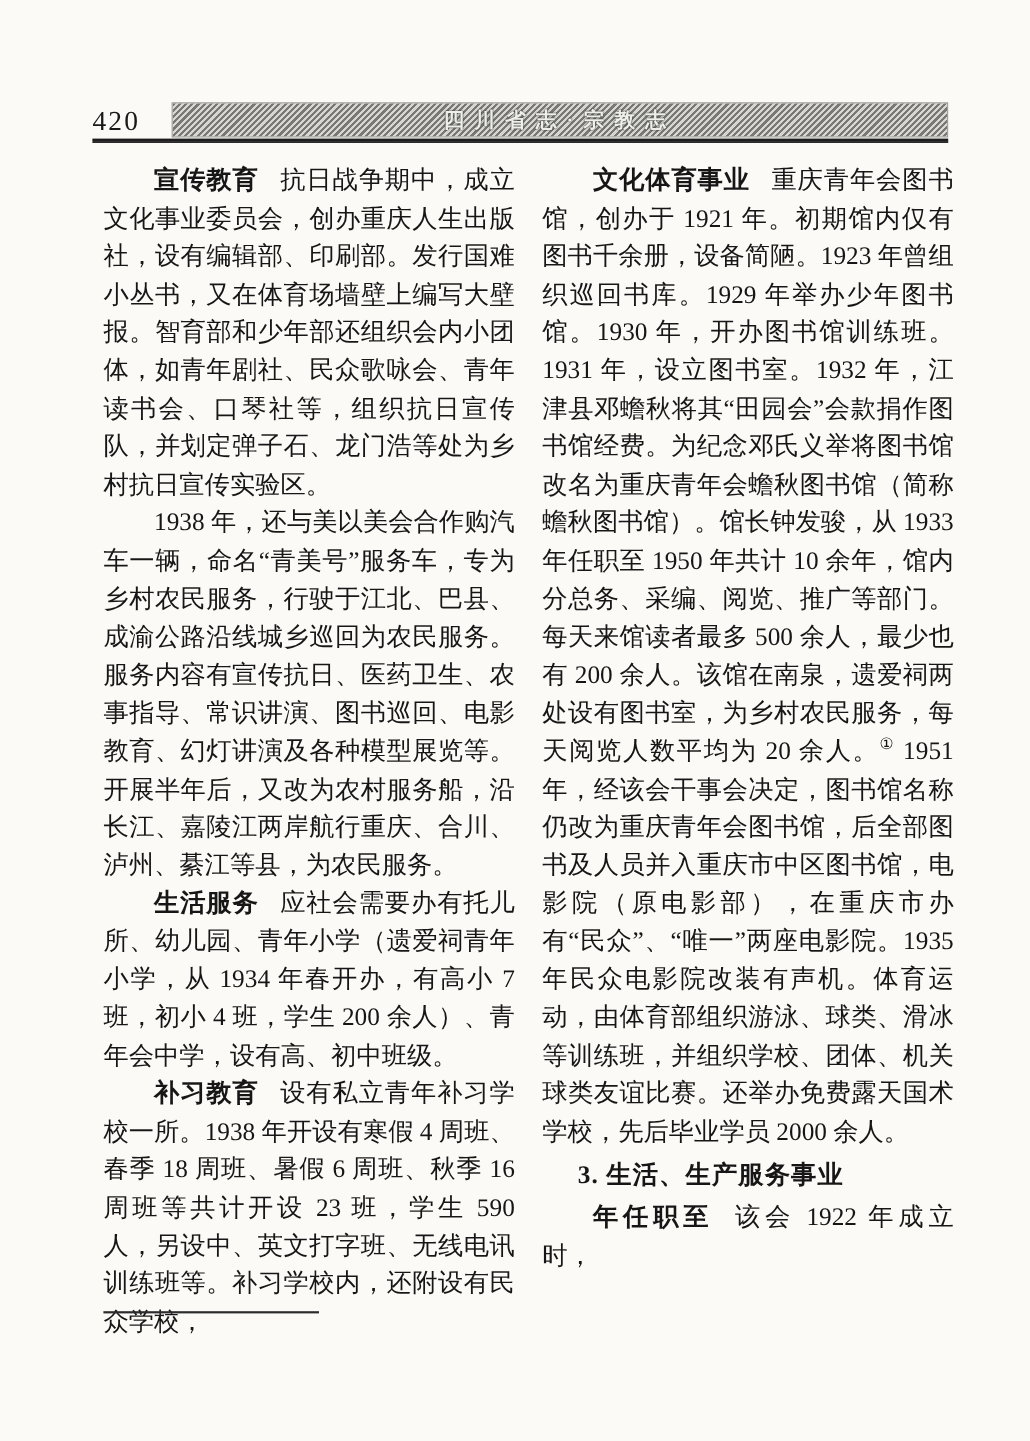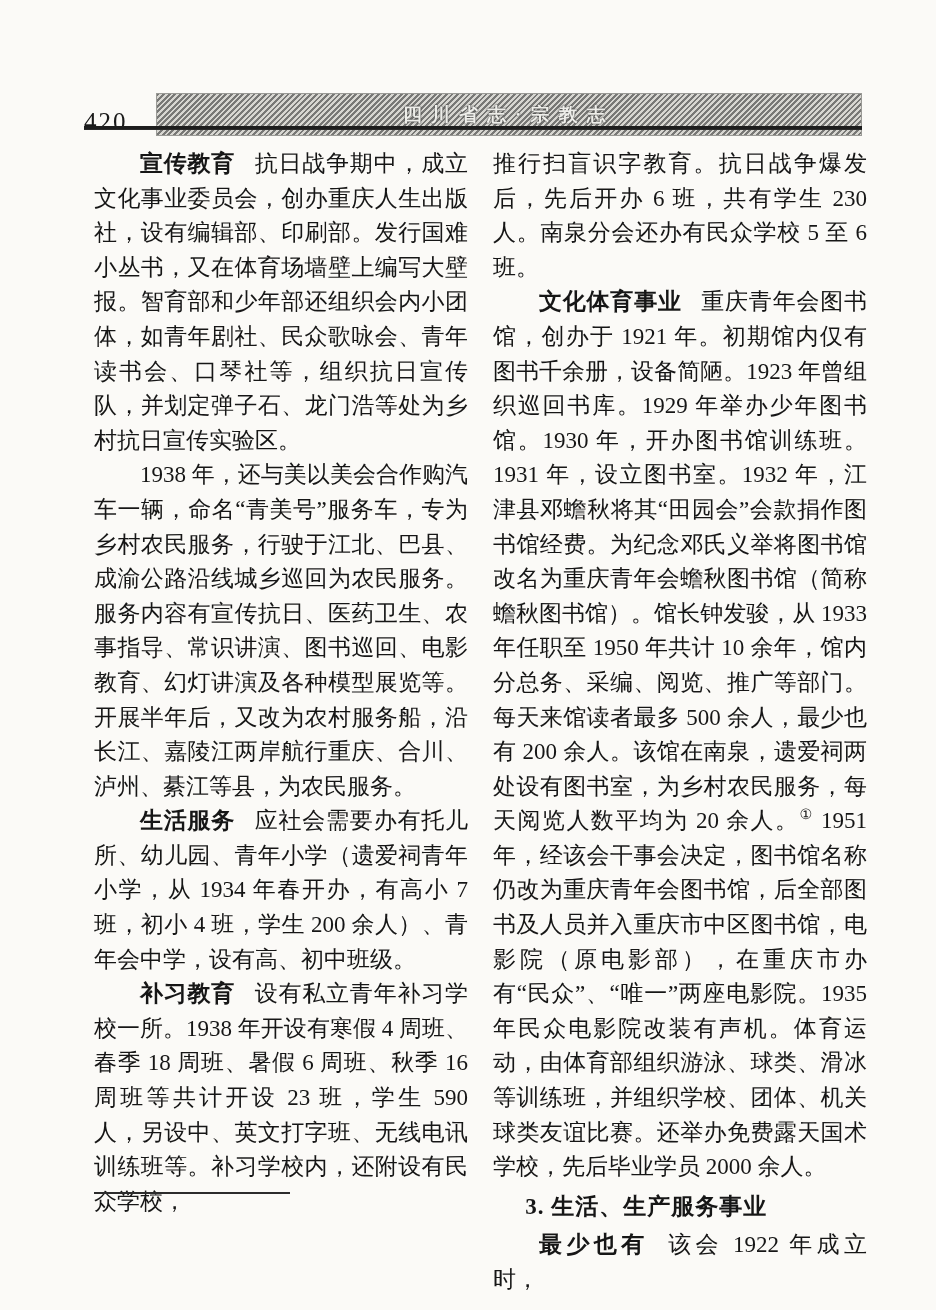--- a/index.html
+++ b/index.html
@@ -27,21 +27,21 @@
     align-items: flex-end;
   }
   .page-num {
     font-size: 25px;
     letter-spacing: 2px;
     margin-right: 28px;
     color: #191919;
   }
   .band {
     flex: 1;
-    height: 43px;
+    height: 32px;
     background: repeating-linear-gradient(
       135deg,
       #787876 0px, #787876 2px,
       #d7d6d1 2px, #d7d6d1 4px
     );
     display: flex;
     align-items: center;
     justify-content: center;
     border: 1px solid #9a9a96;
     box-sizing: border-box;
@@ -140,24 +140,23 @@
   <div class="columns">
 
     <div class="col">
       <p class="para"><span class="lead">宣传教育</span><span>抗日战争期中，成立文化事业委员会，创办重庆人生出版社，设有编辑部、印刷部。发行国难小丛书，又在体育场墙壁上编写大壁报。智育部和少年部还组织会内小团体，如青年剧社、民众歌咏会、青年读书会、口琴社等，组织抗日宣传队，并划定弹子石、龙门浩等处为乡村抗日宣传实验区。</span></p>
       <p class="para"><span>1938 年，还与美以美会合作购汽车一辆，命名“青美号”服务车，专为乡村农民服务，行驶于江北、巴县、成渝公路沿线城乡巡回为农民服务。服务内容有宣传抗日、医药卫生、农事指导、常识讲演、图书巡回、电影教育、幻灯讲演及各种模型展览等。开展半年后，又改为农村服务船，沿长江、嘉陵江两岸航行重庆、合川、泸州、綦江等县，为农民服务。</span></p>
       <p class="para"><span class="lead">生活服务</span><span>应社会需要办有托儿所、幼儿园、青年小学（遗爱祠青年小学，从 1934 年春开办，有高小 7 班，初小 4 班，学生 200 余人）、青年会中学，设有高、初中班级。</span></p>
       <p class="para"><span class="lead">补习教育</span><span>设有私立青年补习学校一所。1938 年开设有寒假 4 周班、春季 18 周班、暑假 6 周班、秋季 16 周班等共计开设 23 班，学生 590 人，另设中、英文打字班、无线电讯训练班等。补习学校内，还附设有民众学校，</span></p>
     </div>
 
     <div class="col">
-      <p class="para no-indent"><span>推行扫盲识字教育。抗日战争爆发后，先后开办 6 班，共有学生 230 人。南泉分会还办有民众学校 5 至 6 班。</span></p>
       <p class="para"><span class="lead">文化体育事业</span><span>重庆青年会图书馆，创办于 1921 年。初期馆内仅有图书千余册，设备简陋。1923 年曾组织巡回书库。1929 年举办少年图书馆。1930 年，开办图书馆训练班。1931 年，设立图书室。1932 年，江津县邓蟾秋将其“田园会”会款捐作图书馆经费。为纪念邓氏义举将图书馆改名为重庆青年会蟾秋图书馆（简称蟾秋图书馆）。馆长钟发骏，从 1933 年任职至 1950 年共计 10 余年，馆内分总务、采编、阅览、推广等部门。每天来馆读者最多 500 余人，最少也有 200 余人。该馆在南泉，遗爱祠两处设有图书室，为乡村农民服务，每天阅览人数平均为 20 余人。</span><sup class="ref">①</sup><span> 1951 年，经该会干事会决定，图书馆名称仍改为重庆青年会图书馆，后全部图书及人员并入重庆市中区图书馆，电影院（原电影部），在重庆市办有“民众”、“唯一”两座电影院。1935 年民众电影院改装有声机。体育运动，由体育部组织游泳、球类、滑冰等训练班，并组织学校、团体、机关球类友谊比赛。还举办免费露天国术学校，先后毕业学员 2000 余人。</span></p>
       <p class="para section-heading">3. 生活、生产服务事业</p>
-      <p class="para"><span class="lead">最少也有</span><span>该会 1922 年成立时，</span></p>
+      <p class="para"><span class="lead">年任职至</span><span>该会 1922 年成立时，</span></p>
     </div>
 
   </div>
 
   <div class="footnote-block">
     <div class="fn-rule"></div>
   </div>
 
 </div>
 

